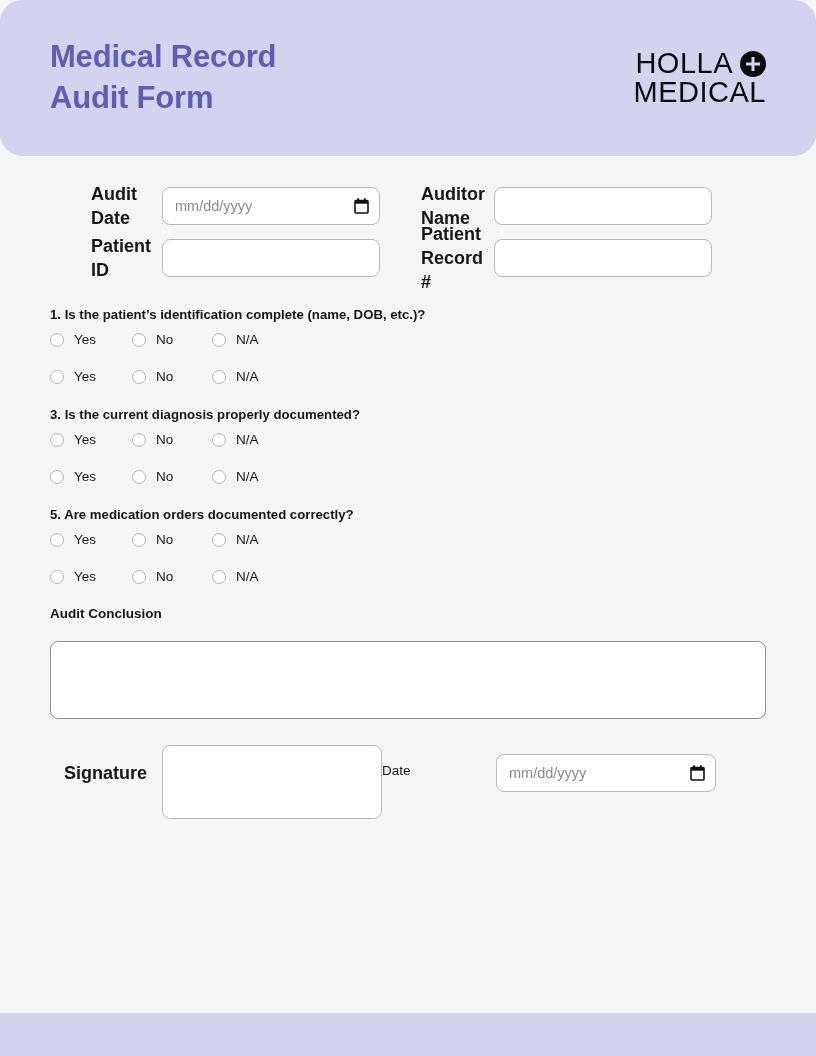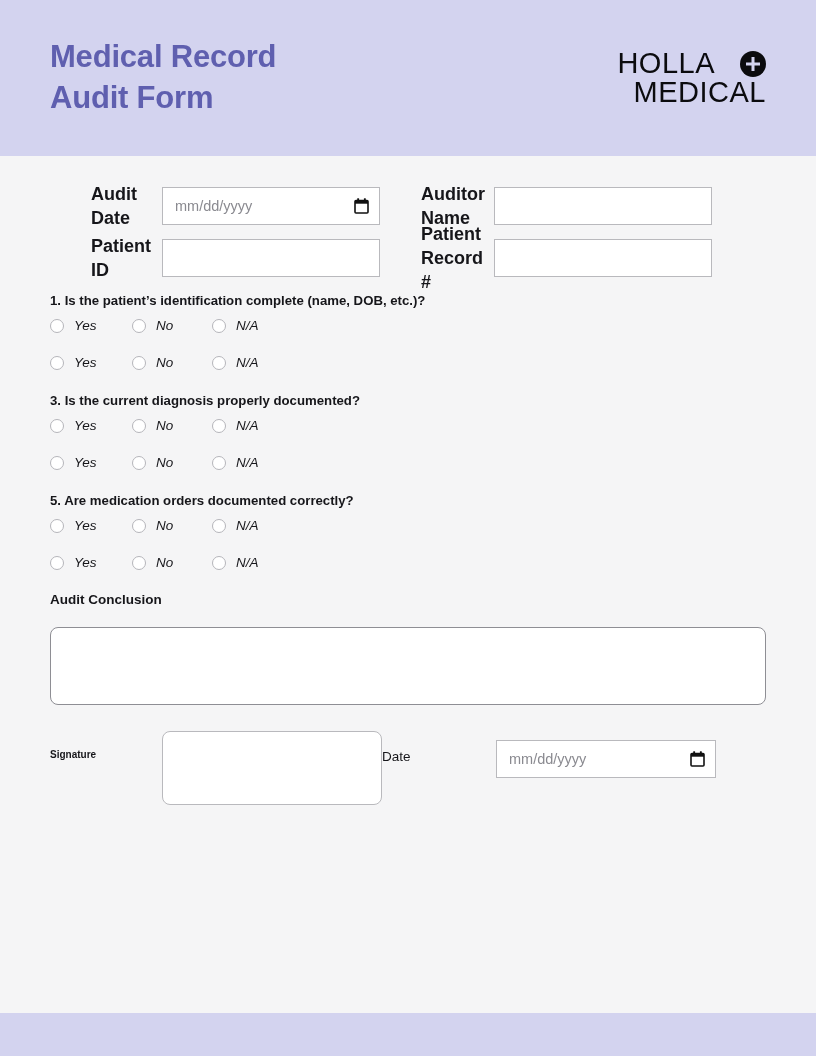--- a/index.html
+++ b/index.html
@@ -16,38 +16,39 @@
   .page { position: relative; width: 816px; height: 1056px; background: #f5f5f6; }
 
   
   .header {
     height: 156px;
     background: #d3d3ef;
     padding: 0 50px;
     display: flex;
     align-items: center;
     justify-content: space-between;
+    border-radius: 22px;
   }
   .title {
     font-size: 31px;
     font-weight: 700;
     line-height: 1.32;
     color: #5f5faf;
     letter-spacing: -0.2px;
     margin: 0;
     white-space: pre-line;
   }
   .logo {
     display: flex;
     flex-direction: column;
     align-items: flex-end;
     color: #0b0b0e;
     line-height: 0.92;
   }
-  .logo-row-top { display: flex; align-items: center; gap: 25px; }
+  .logo-row-top { display: flex; align-items: center; gap: 7px; }
   .logo-word {
     font-size: 29px;
     font-weight: 400;
     letter-spacing: 0.5px;
     font-family: "Liberation Sans", sans-serif;
   }
   .logo-word-bottom { font-size: 29px; font-weight: 400; letter-spacing: 0.5px; margin-top: 2px; }
   .plus-badge {
     width: 26px; height: 26px; border-radius: 50%;
     background: #0b0b0e; position: relative; display: inline-block;
@@ -78,38 +79,38 @@
     line-height: 1.35;
     margin-left: 41px;
   }
   .fg-label.two-line { align-items: center; }
   .fg-cell { display: flex; align-items: center; height: 52px; }
 
   .inp {
     width: 100%;
     height: 38px;
     border: 1px solid #b9b9bd;
-    border-radius: 0;
+    border-radius: 8px;
     background: #ffffff;
     padding: 0 12px;
     font-family: "Liberation Sans", sans-serif;
     font-size: 14.5px;
     color: #16161a;
     outline: none;
   }
   .inp::placeholder { color: #8a8a90; }
   .inp-date { position: relative; }
   .date-wrap { position: relative; width: 100%; }
   .date-wrap .cal-icon {
     position: absolute; right: 11px; top: 50%; transform: translateY(-50%);
     width: 15px; height: 16px; pointer-events: none;
   }
 
   
-  .questions { margin-top: 8px; }
+  .questions { margin-top: 22px; }
   .q-block { margin-bottom: 22px; }
   .q-text {
     font-size: 13.2px;
     font-weight: 700;
     color: #16161a;
     margin: 0 0 9px 0;
     line-height: 1.3;
   }
   .q-options { display: flex; align-items: center; }
   .opt { display: flex; align-items: center; margin-right: 10px; }
@@ -122,21 +123,20 @@
     border-radius: 50%;
     background: #fff;
     display: inline-block;
     flex: 0 0 auto;
   }
   .opt-label {
     font-size: 13.5px;
     color: #16161a;
     margin-left: 10px;
     font-weight: 400;
-    font-style: italic;
   }
 
   
   .conclusion { margin-top: 4px; }
   .sec-label {
     font-size: 13.5px;
     font-weight: 700;
     color: #16161a;
     margin: 0 0 20px 0;
   }
@@ -156,24 +156,25 @@
   }
 
   
   .sig-row {
     display: grid;
     grid-template-columns: 112px 220px 114px 220px;
     margin-top: 26px;
     align-items: start;
   }
   .sig-label {
-    font-size: 10px;
+    font-size: 18px;
     font-weight: 700;
     color: #16161a;
     padding-top: 18px;
+    margin-left: 14px;
   }
   .date-label {
     font-size: 13.5px;
     font-weight: 400;
     color: #16161a;
     padding-top: 18px;
   }
   .sig-box {
     width: 100%;
     height: 74px;

